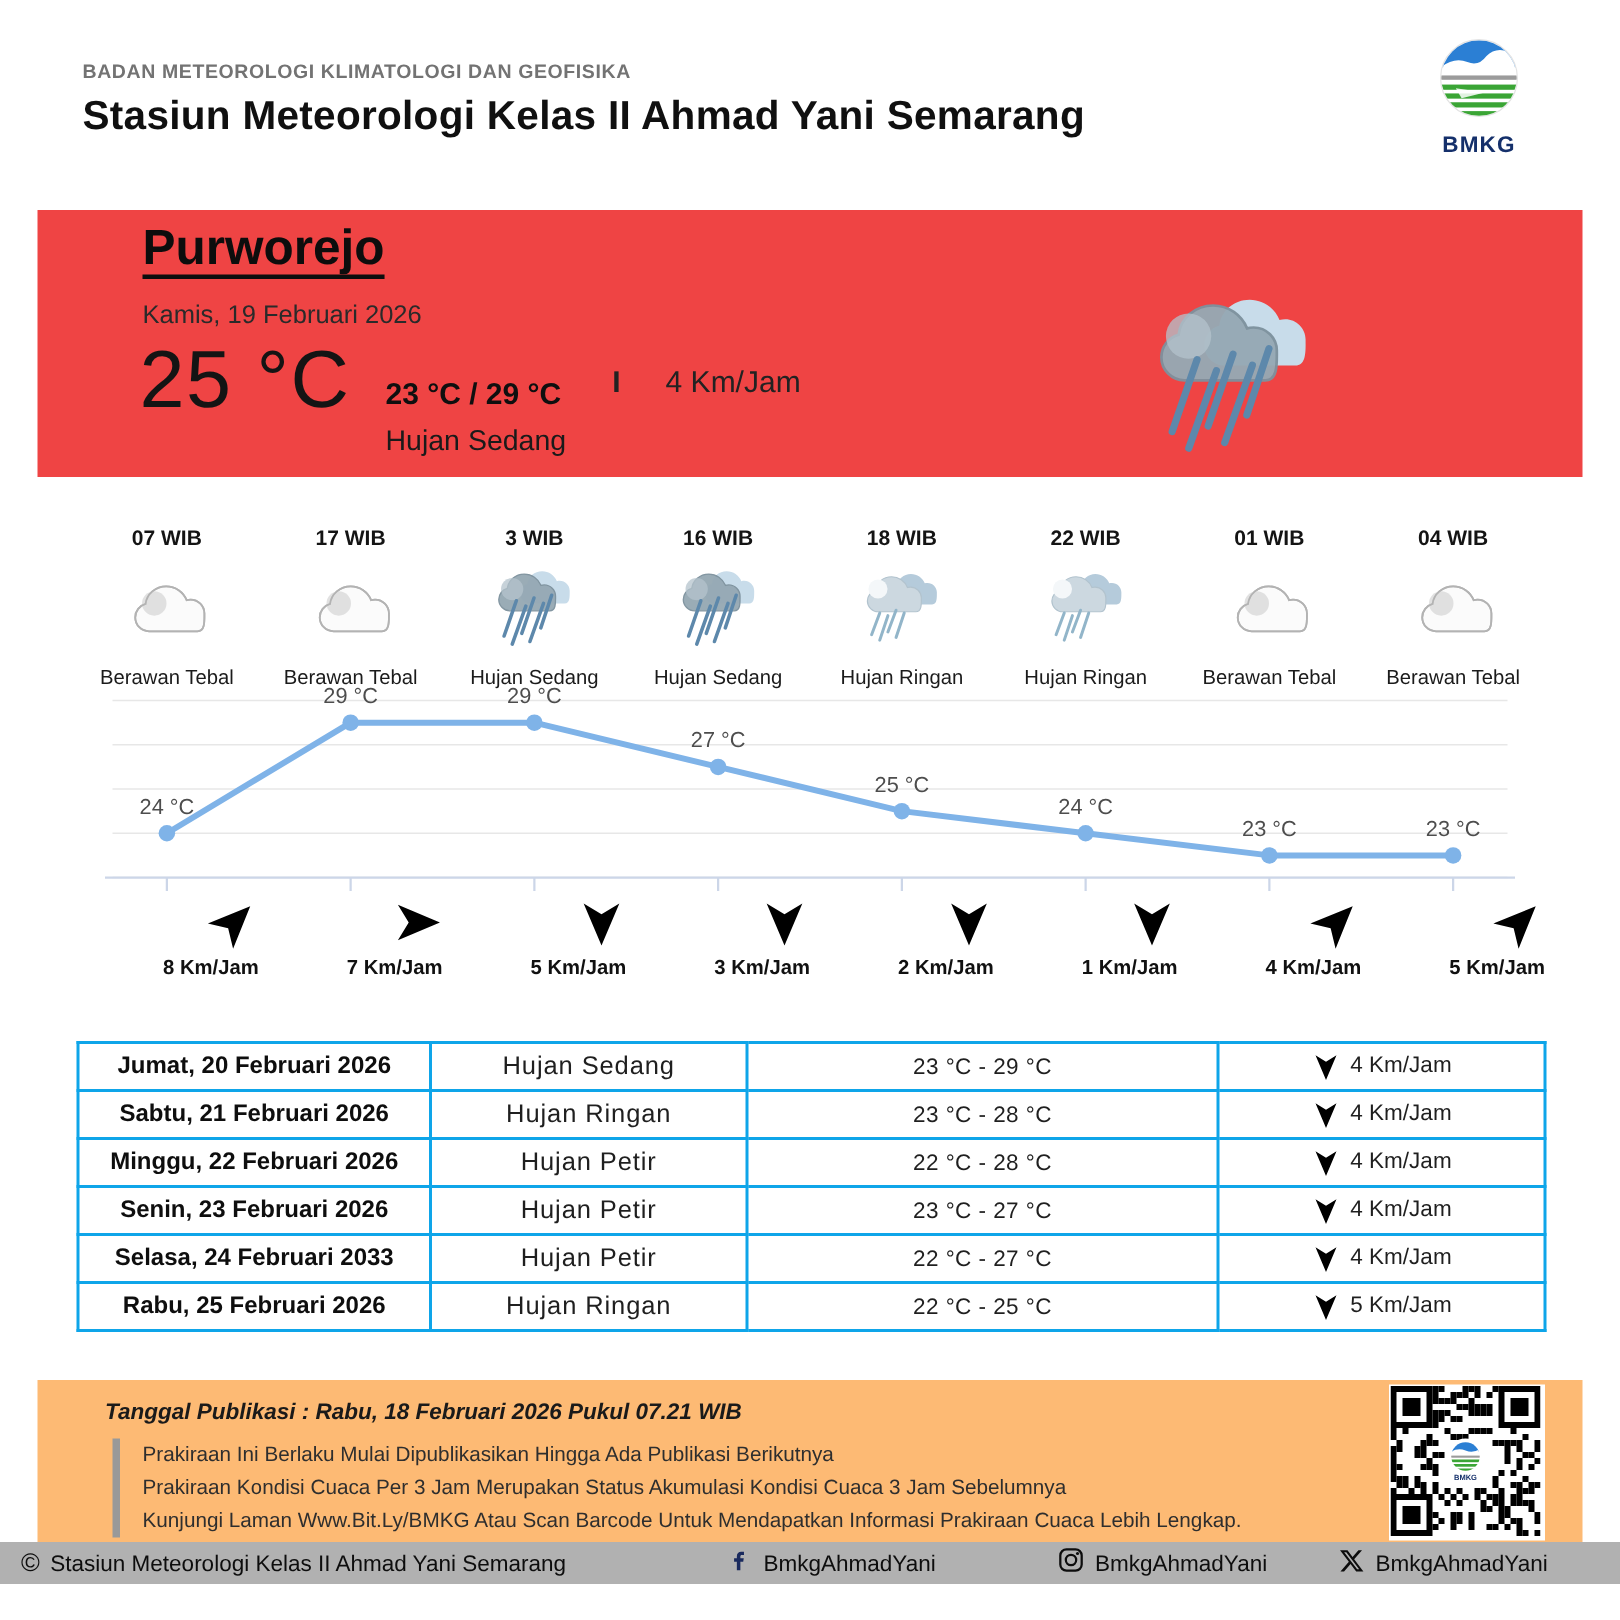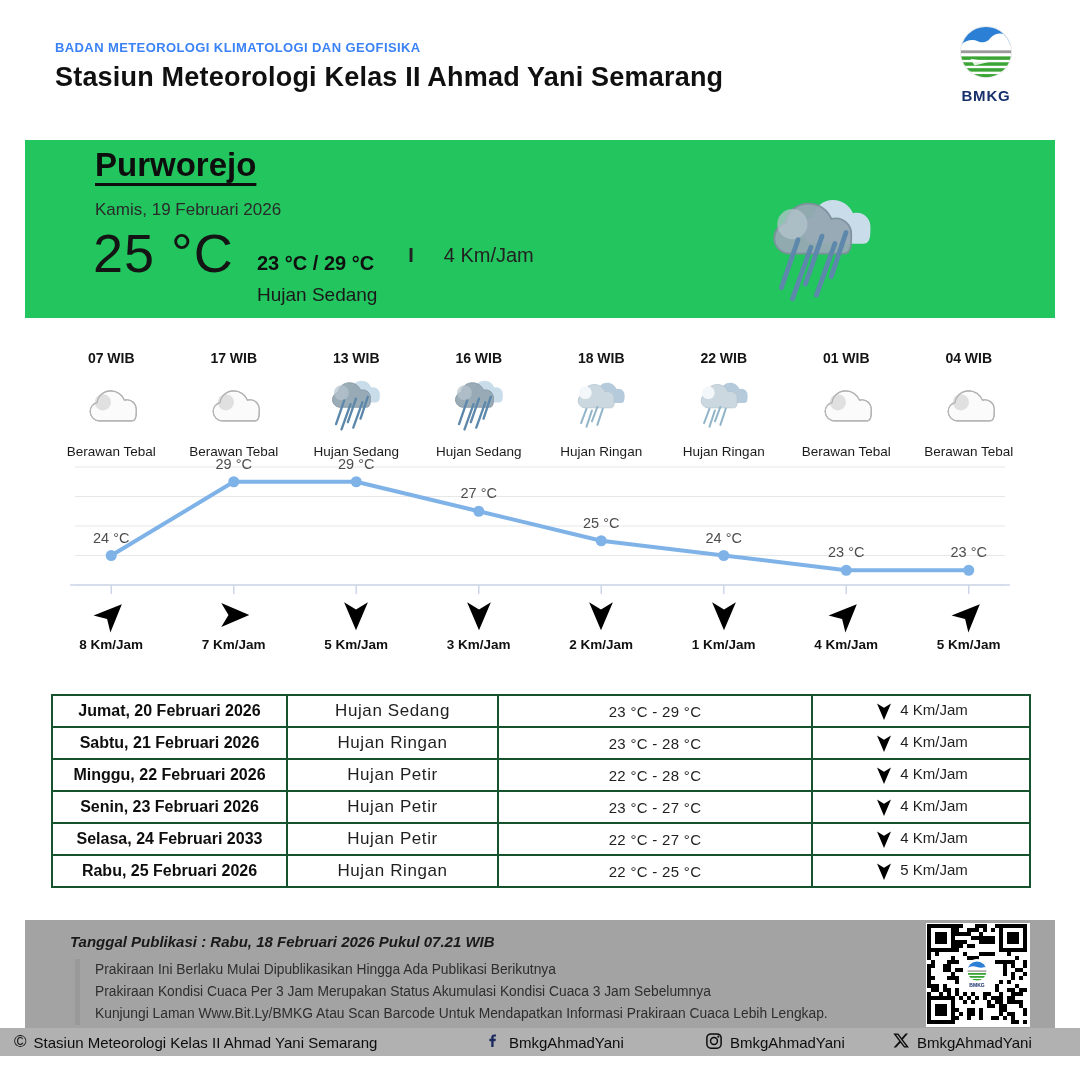--- a/index.html
+++ b/index.html
@@ -1,20 +1,20 @@
 <!DOCTYPE html>
 <html><head>
 <meta charset="utf-8">
 <style>
   html,body{margin:0;padding:0;background:#fff;}
   .page{position:relative;width:1080px;height:1080px;background:#ffffff;overflow:hidden;
         font-family:"Liberation Sans","DejaVu Sans",sans-serif;color:#111;}
   
   .header-block{position:absolute;left:55px;top:40px;}
-  .agency{font-size:13px;font-weight:600;letter-spacing:0.4px;color:#3b82f6;}
+  .agency{font-size:13px;font-weight:600;letter-spacing:0.4px;color:#737373;}
   .station{font-size:27px;font-weight:700;color:#101010;margin-top:7px;letter-spacing:0.2px;}
   .logo-block{position:absolute;left:948px;top:24px;width:76px;text-align:center;}
   .logo-label{font-size:15px;font-weight:800;color:#15306b;letter-spacing:0.8px;margin-top:1px;}
   
   .banner{position:absolute;left:25px;top:140px;width:1030px;height:178px;}
   .loc{position:absolute;left:70px;top:6px;font-size:33px;font-weight:700;color:#0d0d0d;
        text-decoration:underline;text-decoration-thickness:3px;text-underline-offset:7px;}
   .bdate{position:absolute;left:70px;top:60px;font-size:17px;color:#2a2a2a;}
   .btemp{position:absolute;left:68px;top:82px;font-size:54px;font-weight:400;color:#141414;letter-spacing:1px;}
   .bmid{position:absolute;left:232px;top:96px;}
@@ -28,26 +28,26 @@
   .hourly{position:absolute;left:50px;top:350px;width:980px;display:flex;}
   .hcol{flex:1;text-align:center;}
   .htime{font-size:14px;font-weight:700;color:#141414;}
   .hicon{height:68px;margin-top:10px;}
   .hcond{font-size:13.5px;color:#1b1b1b;margin-top:0px;}
   
   #temp-chart{position:absolute;left:0;top:450px;}
   .chart-label{font-size:14.5px;fill:#4d4d4d;font-family:"Liberation Sans","DejaVu Sans",sans-serif;}
   
   .windrow{position:absolute;left:50px;top:598px;width:980px;display:flex;}
-  .wcol{flex:1;text-align:center;}
+  .wcol{flex:1;text-align:right;}
   .warrow{height:38px;}
   .wlabel{font-size:13.5px;font-weight:600;color:#111;margin-top:1px;}
   
   .ftable{position:absolute;left:51px;top:694px;width:978px;border-collapse:collapse;table-layout:fixed;}
-  .ftable td{border:2px solid #14532d;height:30px;text-align:center;vertical-align:middle;padding:0;}
+  .ftable td{border:2px solid #0ea5e9;height:30px;text-align:center;vertical-align:middle;padding:0;}
   .td-date{font-weight:600;font-size:16px;color:#0e0e0e;}
   .td-cond{font-size:17px;color:#1f1f1f;letter-spacing:0.6px;}
   .td-temp{font-size:15px;color:#1f1f1f;letter-spacing:0.3px;}
   .td-wind{font-size:15px;color:#1f1f1f;}
   .td-wind svg{vertical-align:middle;margin-right:6px;}
   
   .footerbox{position:absolute;left:25px;top:920px;width:1030px;height:108px;}
   .pub{position:absolute;left:45px;top:13px;font-style:italic;font-weight:700;font-size:15px;color:#1a1a1a;}
   .noteswrap{position:absolute;left:50px;top:39px;border-left:5px solid #999;padding-left:15px;}
   .note{font-size:13.8px;line-height:22px;color:#2e2e2e;}
@@ -88,21 +88,21 @@
           <rect x="3" y="39.6" width="54" height="3.6" fill="#3aa535"></rect>
           <rect x="3" y="45.7" width="54" height="3.6" fill="#3aa535"></rect>
           <rect x="3" y="51.8" width="54" height="3.6" fill="#3aa535"></rect>
           <path d="M14 36 l20 3 l-16 4 z" fill="#ffffff" opacity="0.85"></path>
         </g>
       </svg>
     </span>
     <div class="logo-label">BMKG</div>
   </div>
 
-  <div class="banner" id="banner" style="background: #22c55e;">
+  <div class="banner" id="banner" style="background: #ef4444;">
     <div class="loc">Purworejo</div>
     <div class="bdate">Kamis, 19 Februari 2026</div>
     <div class="btemp">25 °C</div>
     <div class="bmid">
       <div class="range-row">
         <span class="brange">23 °C / 29 °C</span>
         <span class="bdivider">I</span>
         <span class="bwind">4 Km/Jam</span>
       </div>
       <div class="bcond">Hujan Sedang</div>
@@ -142,21 +142,21 @@
       <div class="hicon"><svg width="58" height="58" viewBox="0 0 64 64">
     <g transform="translate(4,16)">
       <path d="M50.8,33.5H15.2c-5.6,0-10.2-4.6-10.2-10.2c0-4.7,3.2-8.7,7.6-9.9C13.5,6,20,0.5,27.8,0.5 c6.8,0,12.6,4.2,15,10.1c0.9-0.3,1.9-0.4,2.9-0.4c5.6,0,10.2,4.6,10.2,10.2S56.4,33.5,50.8,33.5z" fill="#fbfbfb" stroke="#b3b3b3" stroke-width="1.3"></path>
       <circle cx="19" cy="13" r="9" fill="#d9d9d9" opacity="0.8"></circle>
       <path d="M50.8,33.5H15.2c-5.6,0-10.2-4.6-10.2-10.2c0-4.7,3.2-8.7,7.6-9.9C13.5,6,20,0.5,27.8,0.5 c6.8,0,12.6,4.2,15,10.1c0.9-0.3,1.9-0.4,2.9-0.4c5.6,0,10.2,4.6,10.2,10.2S56.4,33.5,50.8,33.5z" fill="none" stroke="#b3b3b3" stroke-width="1.3"></path>
     </g>
           </svg></div>
       <div class="hcond">Berawan Tebal</div>
     </div>
       <div class="hcol">
-      <div class="htime">13 WIB</div>
+      <div class="htime">3 WIB</div>
       <div class="hicon"><svg width="58" height="58" viewBox="0 0 64 64">
     <g transform="translate(18,5) scale(0.72)">
               <path d="M50.8,33.5H15.2c-5.6,0-10.2-4.6-10.2-10.2c0-4.7,3.2-8.7,7.6-9.9C13.5,6,20,0.5,27.8,0.5 c6.8,0,12.6,4.2,15,10.1c0.9-0.3,1.9-0.4,2.9-0.4c5.6,0,10.2,4.6,10.2,10.2S56.4,33.5,50.8,33.5z" fill="#c8dcea"></path>
             </g>
     <g transform="translate(2,7) scale(0.82)">
       <path d="M50.8,33.5H15.2c-5.6,0-10.2-4.6-10.2-10.2c0-4.7,3.2-8.7,7.6-9.9C13.5,6,20,0.5,27.8,0.5 c6.8,0,12.6,4.2,15,10.1c0.9-0.3,1.9-0.4,2.9-0.4c5.6,0,10.2,4.6,10.2,10.2S56.4,33.5,50.8,33.5z" fill="#96a9b4" stroke="#7e929e" stroke-width="1.2" opacity="0.96"></path>
       <circle cx="17" cy="14" r="10" fill="#b4c3cc" opacity="0.75"></circle>
     </g>
     <g stroke="#5d88ab" stroke-width="2.6" stroke-linecap="round">
       <line x1="19" y1="27" x2="10" y2="53"></line>
@@ -387,21 +387,21 @@
       <td class="td-date">Rabu, 25 Februari 2026</td>
       <td class="td-cond">Hujan Ringan</td>
       <td class="td-temp">22 °C - 25 °C</td>
       <td class="td-wind"><svg width="20" height="20" viewBox="0 0 40 40" style="transform:rotate(180deg)">
     <path d="M20 2 L34 35 L20 26.5 L6 35 Z" fill="#000"></path>
             </svg><span>5 Km/Jam</span></td>
     </tr>
       </tbody>
   </table>
 
-  <div class="footerbox" id="footerbox" style="background: #a3a3a3;">
+  <div class="footerbox" id="footerbox" style="background: #fdba74;">
     <div class="pub">Tanggal Publikasi : Rabu, 18 Februari 2026 Pukul 07.21 WIB</div>
     <div class="noteswrap" id="notes">
         <div class="note">Prakiraan Ini Berlaku Mulai Dipublikasikan Hingga Ada Publikasi Berikutnya</div>
         <div class="note">Prakiraan Kondisi Cuaca Per 3 Jam Merupakan Status Akumulasi Kondisi Cuaca 3 Jam Sebelumnya</div>
         <div class="note">Kunjungi Laman Www.Bit.Ly/BMKG Atau Scan Barcode Untuk Mendapatkan Informasi Prakiraan Cuaca Lebih Lengkap.</div>
       </div>
     <div class="qrbox">
       <svg id="qr-svg" width="100" height="100" viewBox="0 0 100 100">
           <rect x="0" y="0" width="100" height="100" fill="#fff"></rect>
     <g fill="#000">

